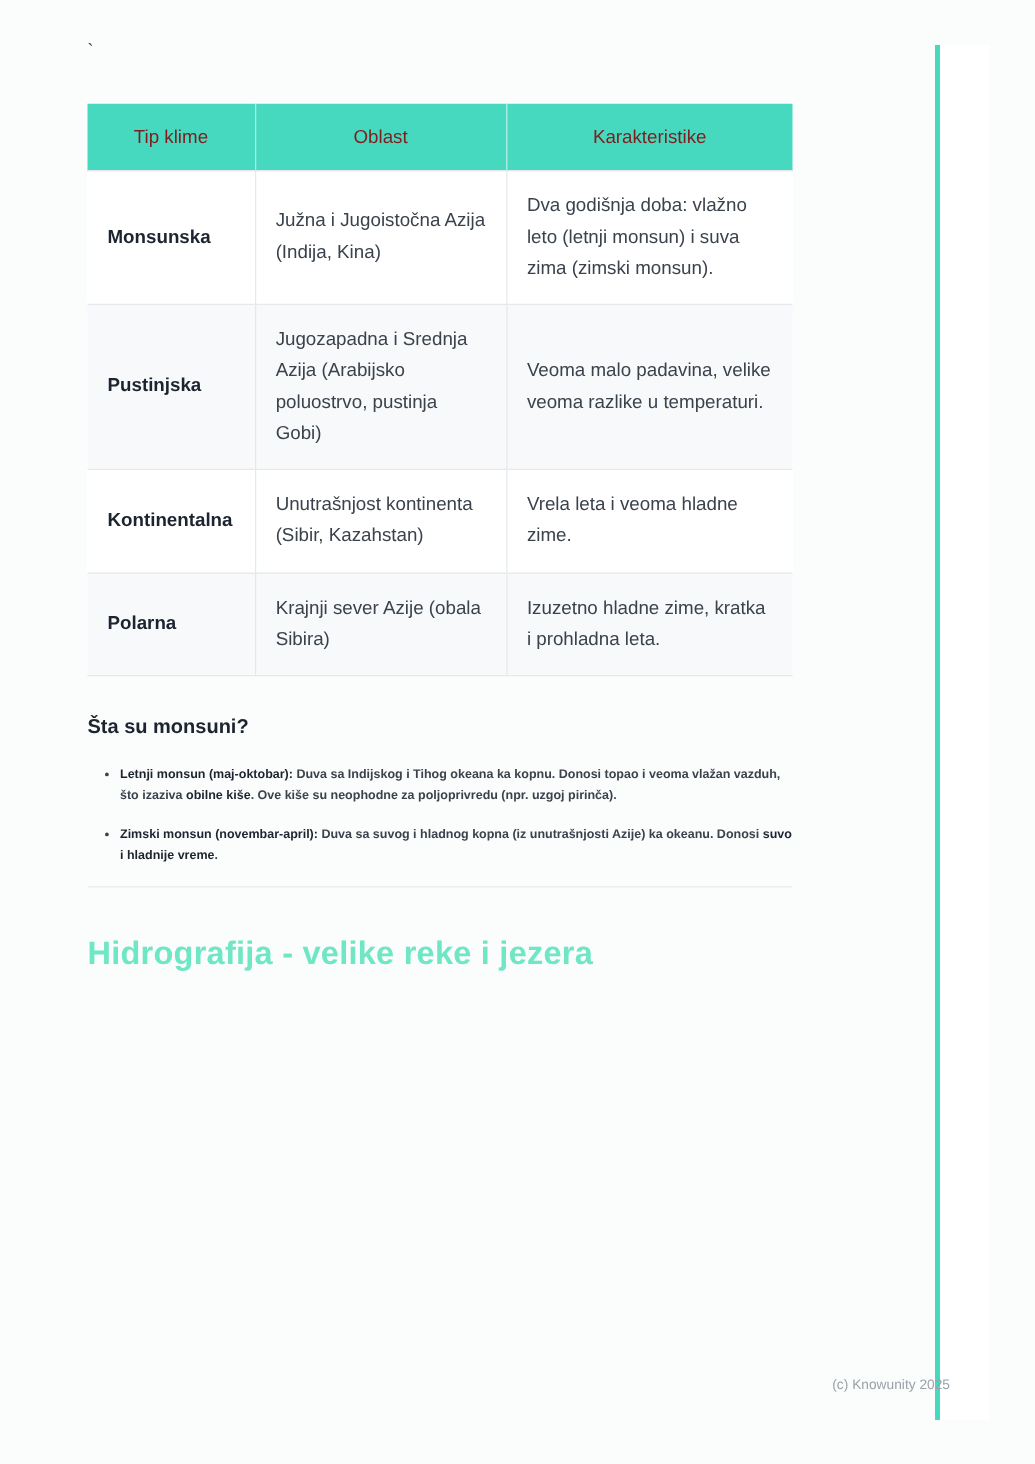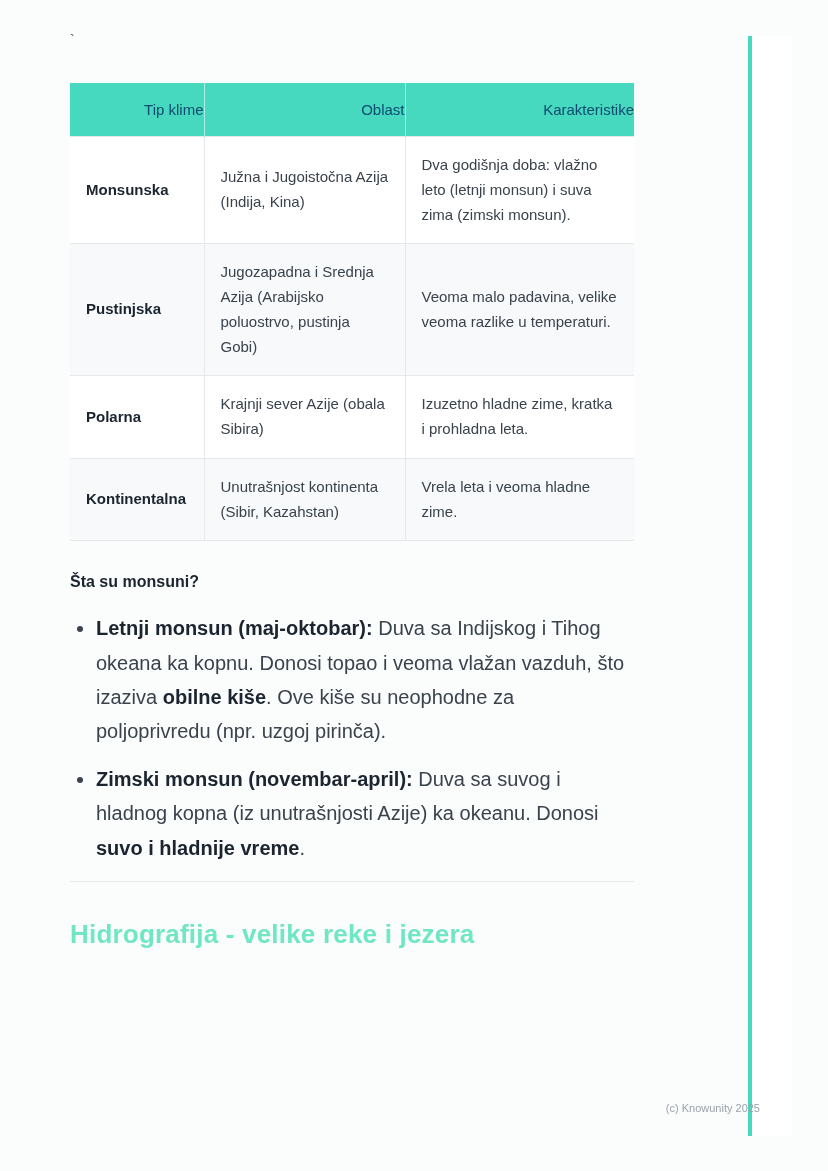--- a/index.html
+++ b/index.html
@@ -48,24 +48,24 @@
     width: 564px;
     border-collapse: collapse;
     table-layout: fixed;
     background: #fff;
   }
   table.climate col.c1 { width: 134px; }
   table.climate col.c2 { width: 201px; }
   table.climate col.c3 { width: 229px; }
   table.climate th {
     background: var(--accent);
-    color: #0c4a6e;
+    color: #7f1d1d;
     font-size: 15px;
     font-weight: 500;
-    text-align: right;
+    text-align: center;
     padding: 18px 0;
     border-right: 1px solid rgba(255,255,255,0.55);
   }
   table.climate th:last-child { border-right: none; }
   table.climate td {
     border: 1px solid var(--border);
     padding: 16px;
     font-size: 15px;
     line-height: 1.65;
     color: var(--text);
@@ -90,24 +90,25 @@
     font-size: 15px;
     line-height: 1.6;
     color: var(--text);
   }
   ul.monsun-list {
     margin-top: 20px;
     padding-left: 26px;
     list-style: disc;
   }
   ul.monsun-list li {
-    font-size: 20px;
+    font-size: 10px;
     line-height: 1.72;
     color: var(--text);
     margin-bottom: 13px;
+    font-weight: bold;
   }
   ul.monsun-list li strong { color: var(--text-dark); }
   hr.divider {
     margin-top: 16px;
     border: none;
     border-top: 1px solid #e8ebee;
     width: 564px;
   }
   .h-teal {
     margin-top: 37px;
@@ -171,28 +172,28 @@
           <td class="tip">Monsunska</td>
           <td>Južna i Jugoistočna Azija (Indija, Kina)</td>
           <td>Dva godišnja doba: vlažno leto (letnji monsun) i suva zima (zimski monsun).</td>
         </tr>
         <tr>
           <td class="tip">Pustinjska</td>
           <td>Jugozapadna i Srednja Azija (Arabijsko poluostrvo, pustinja Gobi)</td>
           <td>Veoma malo padavina, velike veoma razlike u temperaturi.</td>
         </tr>
         <tr>
+          <td class="tip">Kontinentalna</td>
+          <td>Unutrašnjost kontinenta (Sibir, Kazahstan)</td>
+          <td>Vrela leta i veoma hladne zime.</td>
+        </tr>
+        <tr>
           <td class="tip">Polarna</td>
           <td>Krajnji sever Azije (obala Sibira)</td>
           <td>Izuzetno hladne zime, kratka i prohladna leta.</td>
-        </tr>
-        <tr>
-          <td class="tip">Kontinentalna</td>
-          <td>Unutrašnjost kontinenta (Sibir, Kazahstan)</td>
-          <td>Vrela leta i veoma hladne zime.</td>
         </tr>
       </tbody>
     </table>
 
     <h3 class="h-monsuni">Šta su monsuni?</h3>
 
 
     <ul class="monsun-list">
       <li><strong>Letnji monsun (maj-oktobar):</strong><span> Duva sa Indijskog i Tihog okeana ka kopnu. Donosi topao i veoma vlažan vazduh, što izaziva </span><strong>obilne kiše</strong><span>. Ove kiše su neophodne za poljoprivredu (npr. uzgoj pirinča).</span></li>
       <li><strong>Zimski monsun (novembar-april):</strong><span> Duva sa suvog i hladnog kopna (iz unutrašnjosti Azije) ka okeanu. Donosi </span><strong>suvo i hladnije vreme</strong><span>.</span></li>

